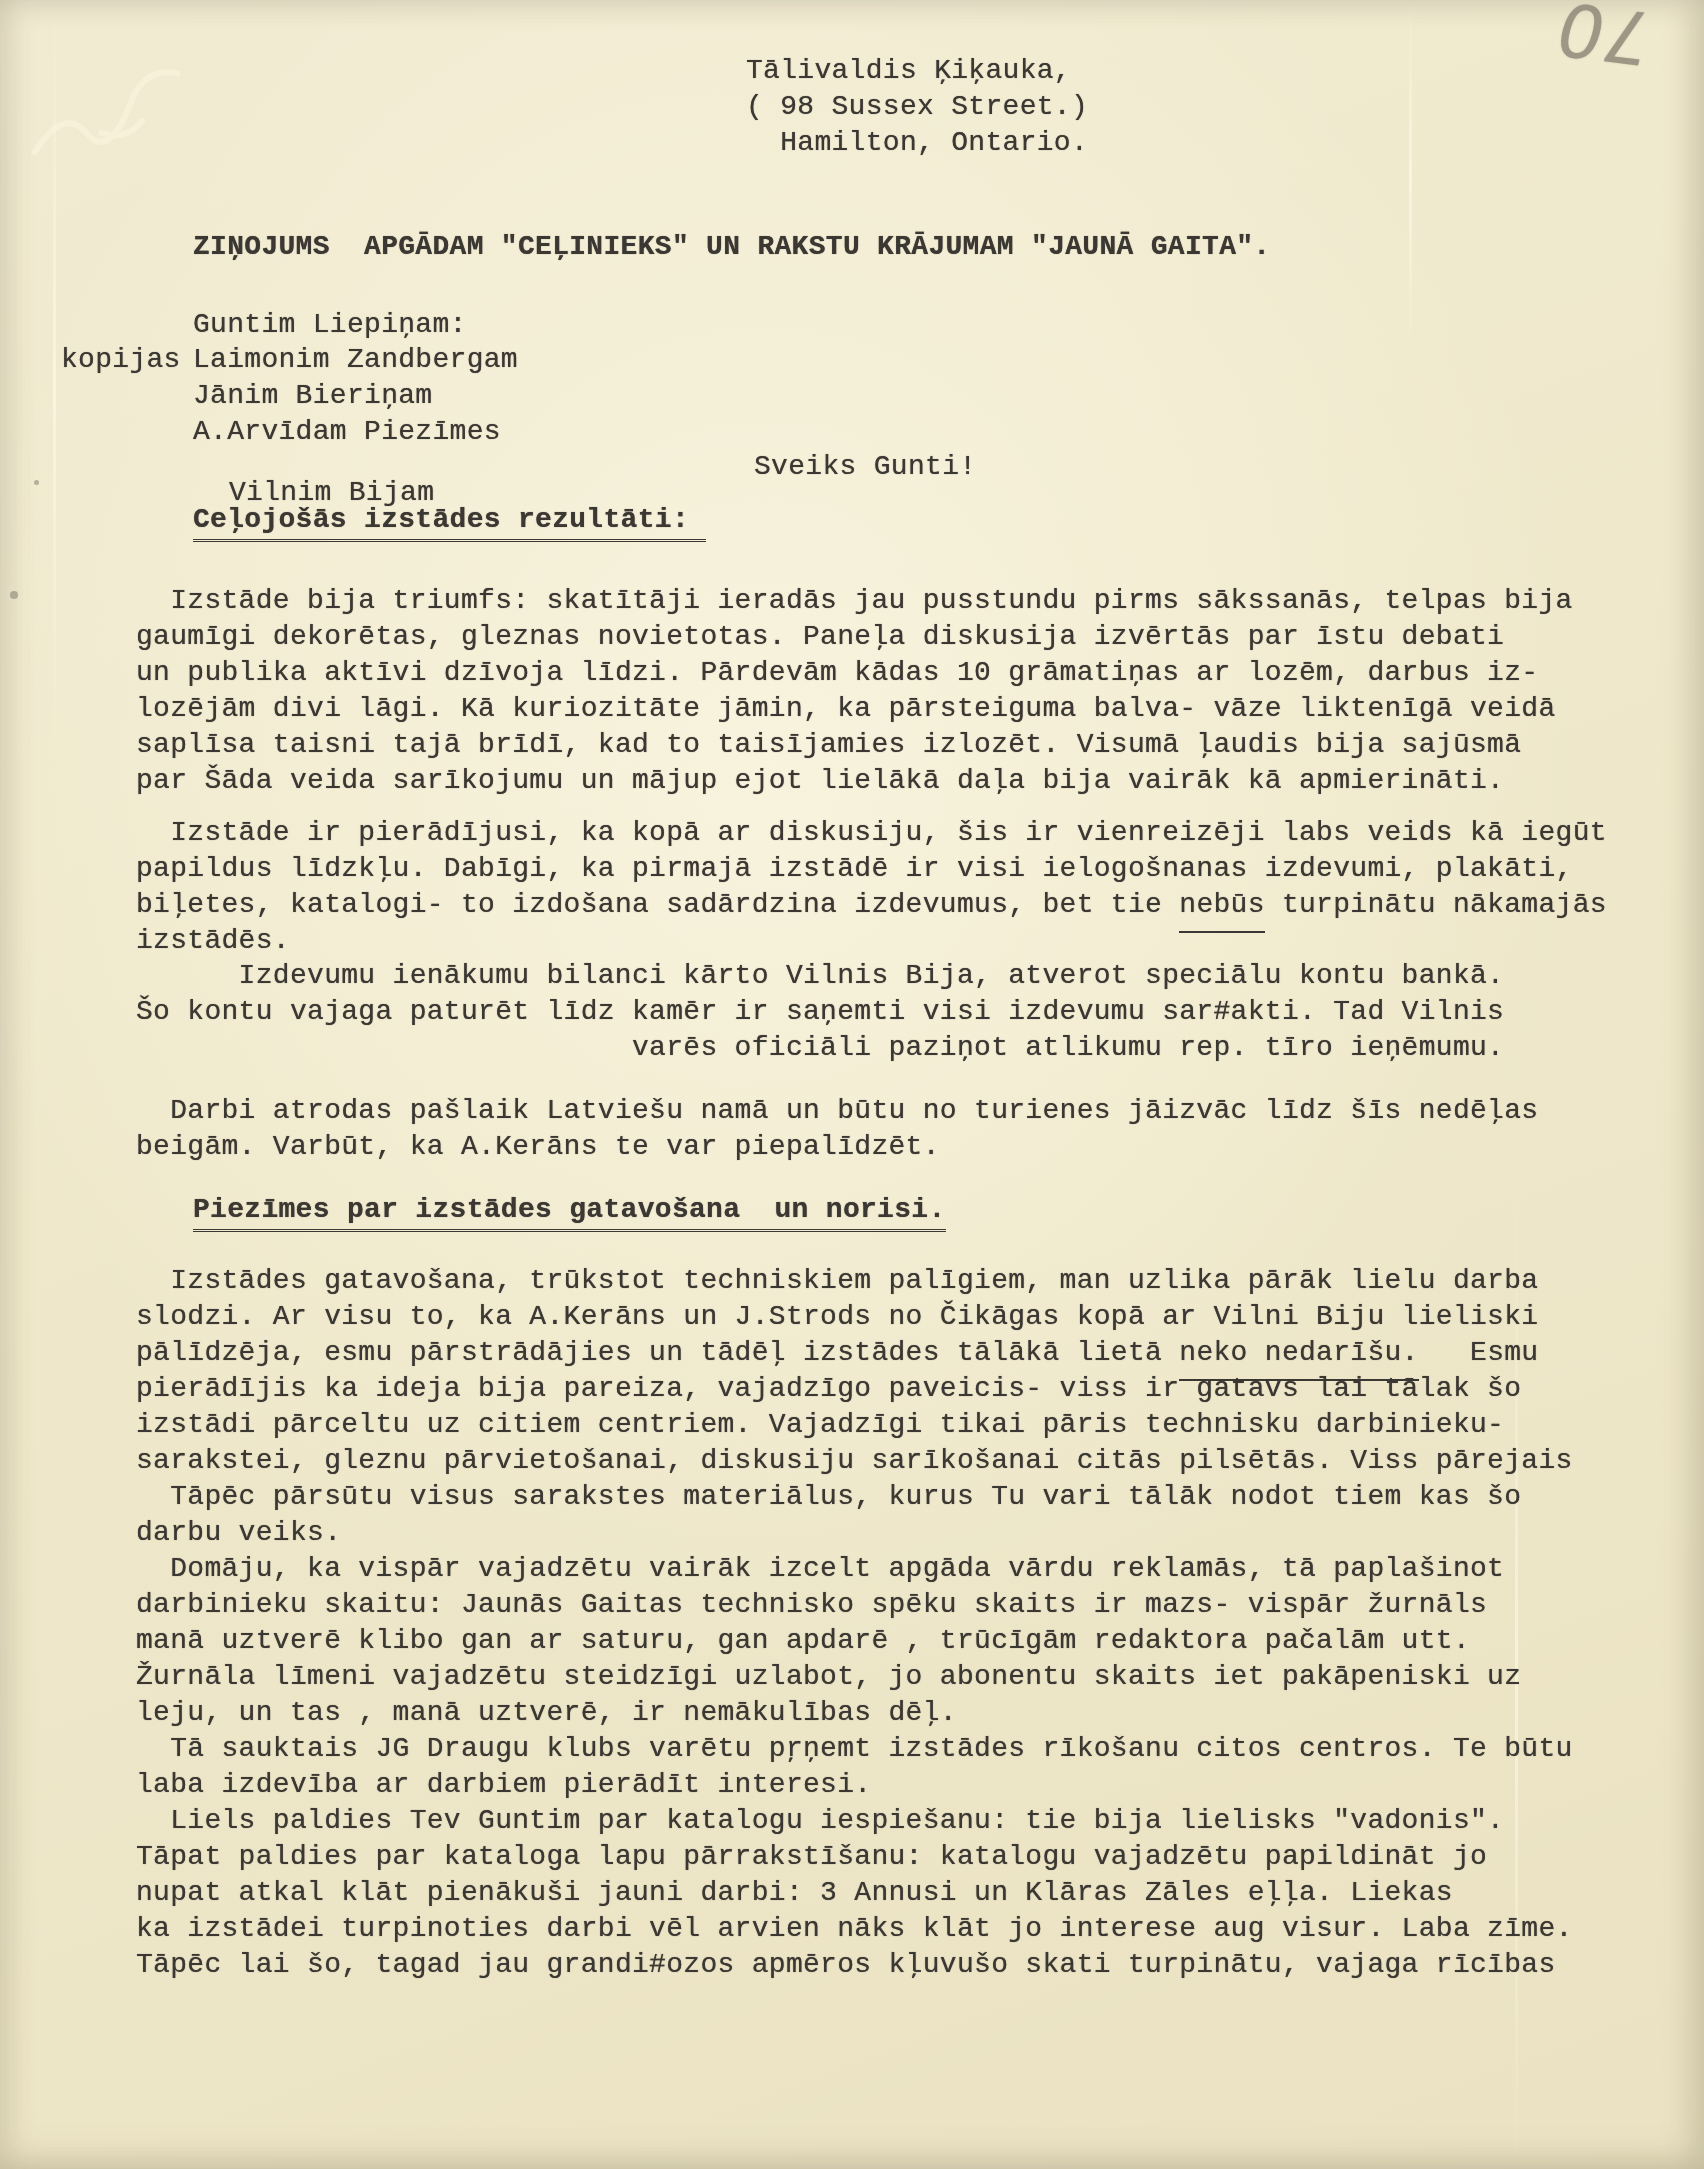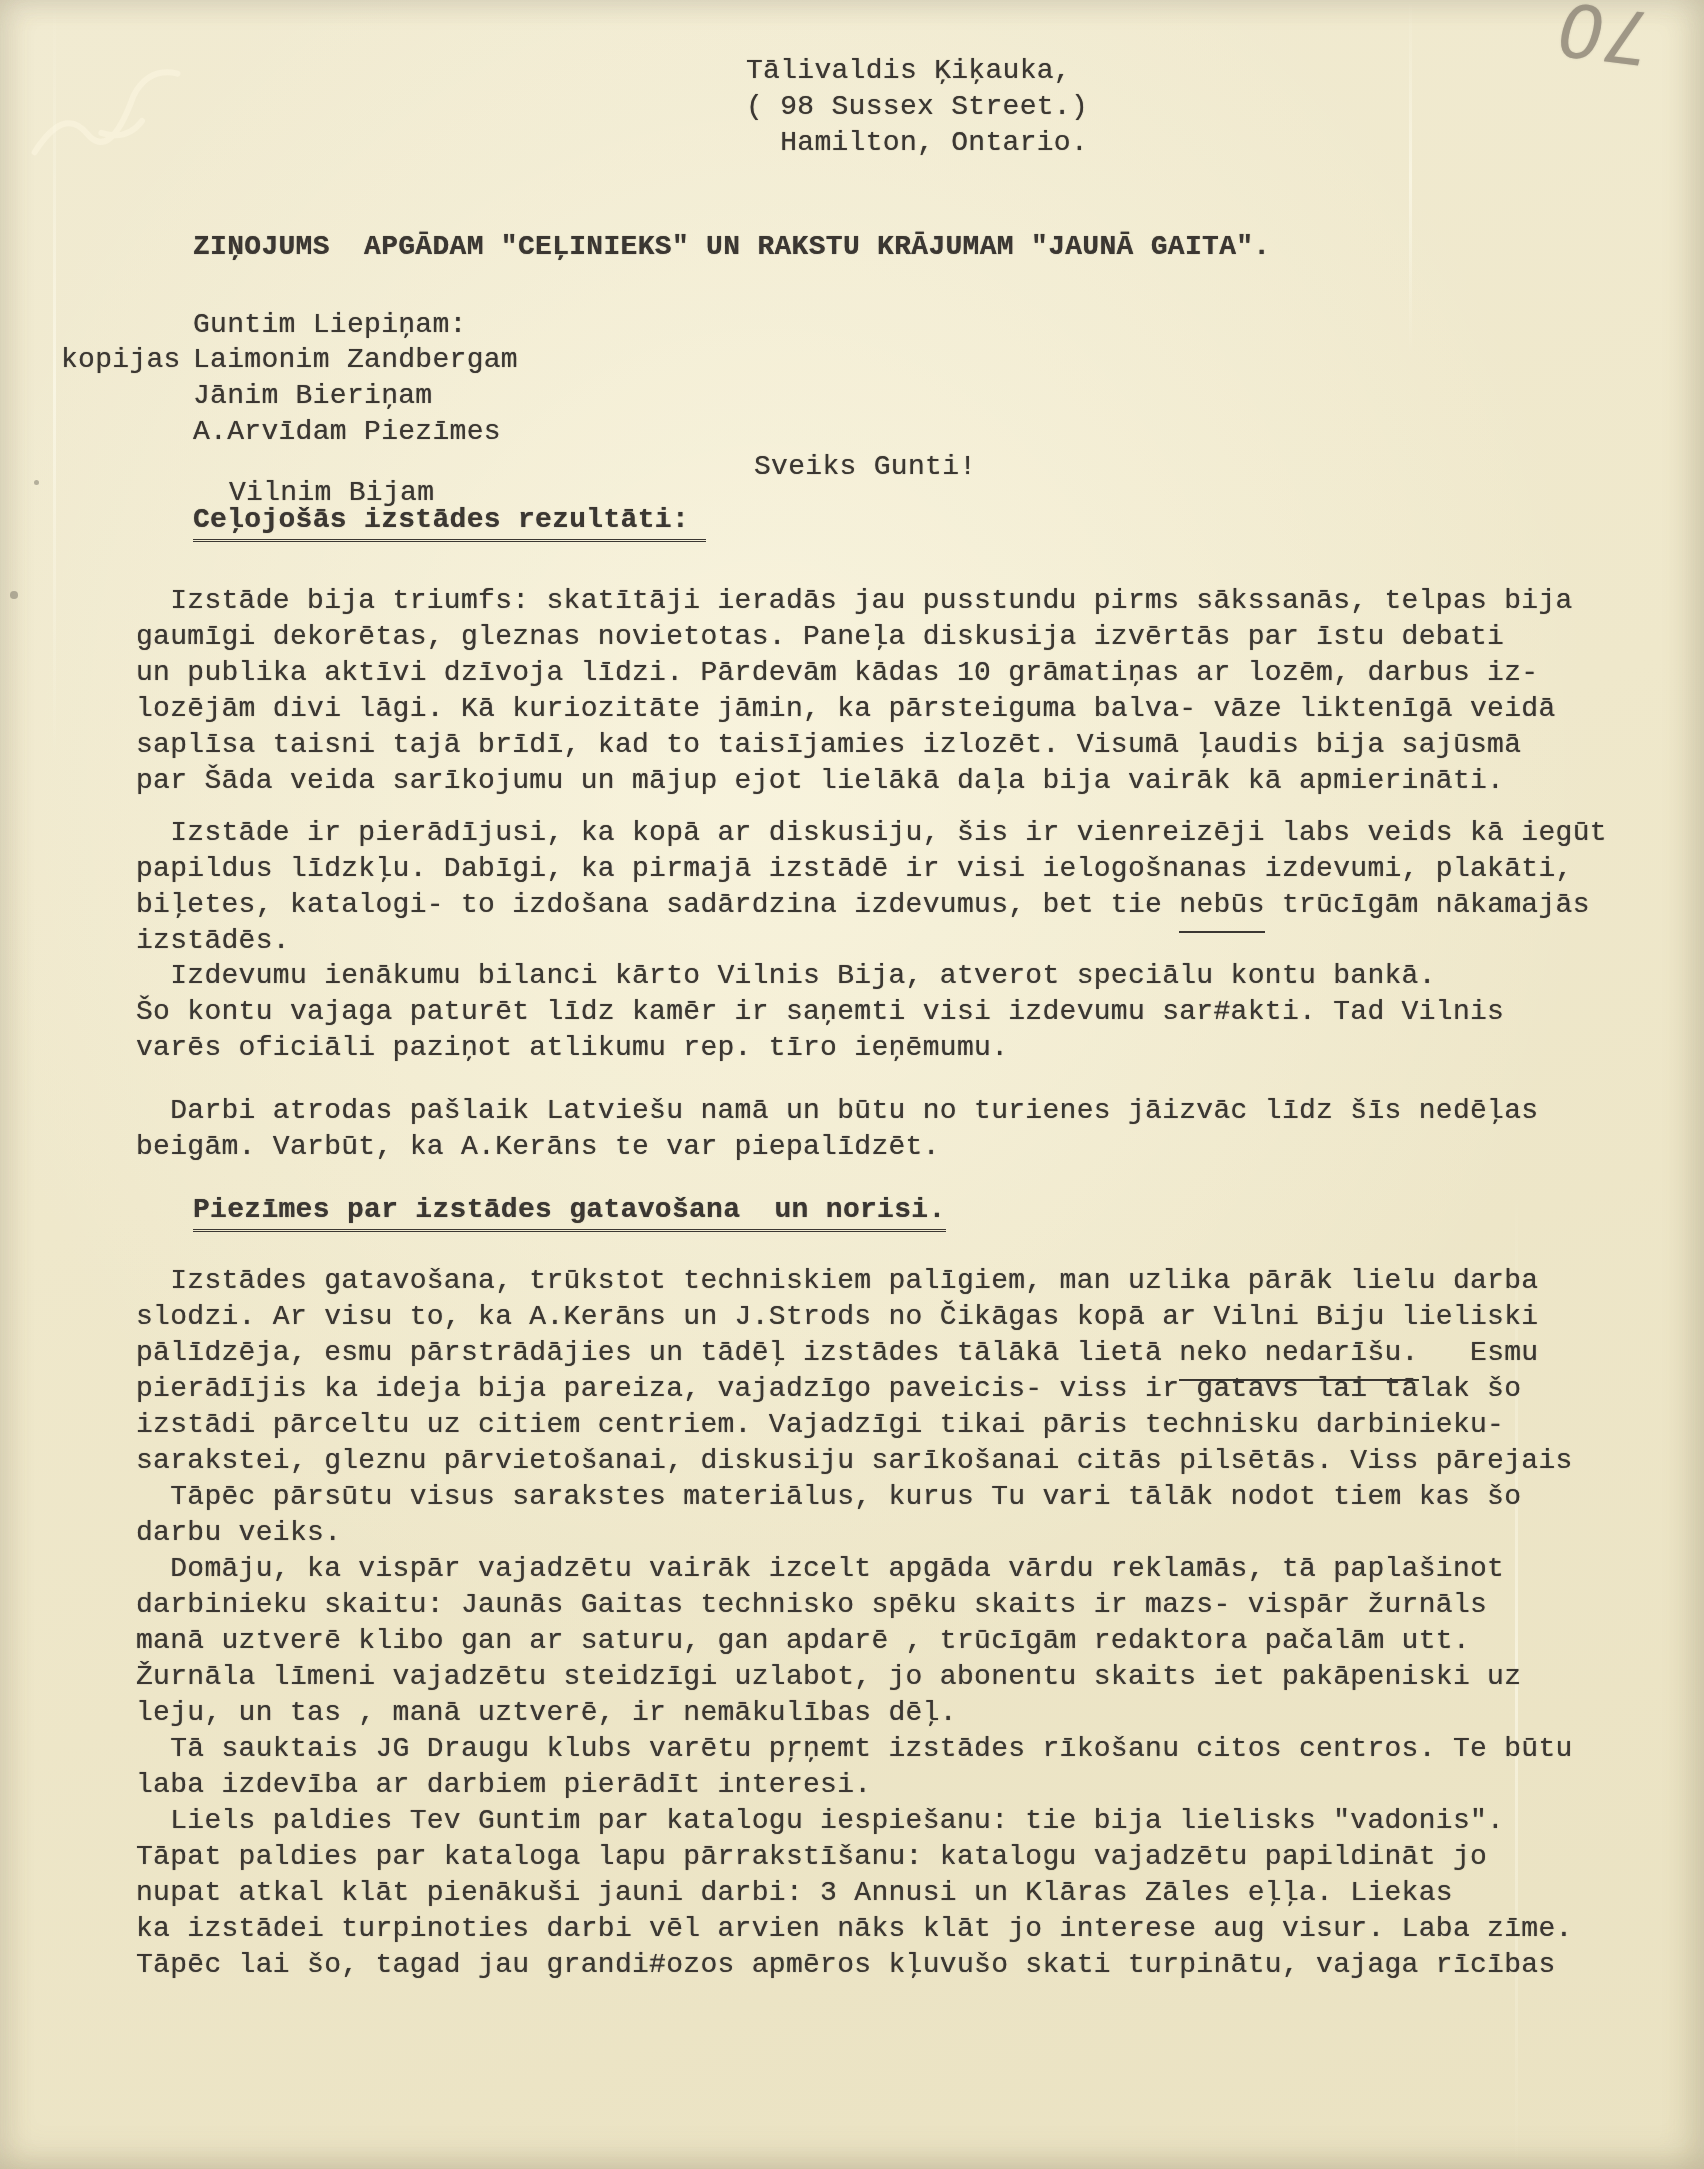--- a/index.html
+++ b/index.html
@@ -76,25 +76,25 @@
     <div class="line">gaumīgi dekorētas, gleznas novietotas. Paneļa diskusija izvērtās par īstu debati</div>
     <div class="line">un publika aktīvi dzīvoja līdzi. Pārdevām kādas 10 grāmatiņas ar lozēm, darbus iz-</div>
     <div class="line">lozējām divi lāgi. Kā kuriozitāte jāmin, ka pārsteiguma balva- vāze liktenīgā veidā</div>
     <div class="line">saplīsa taisni tajā brīdī, kad to taisījamies izlozēt. Visumā ļaudis bija sajūsmā</div>
     <div class="line">par Šāda veida sarīkojumu un mājup ejot lielākā daļa bija vairāk kā apmierināti.</div>
   </div>
 
   <div class="abs" style="left:136px;top:815px;">
     <div class="line">  Izstāde ir pierādījusi, ka kopā ar diskusiju, šis ir vienreizēji labs veids kā iegūt</div>
     <div class="line">papildus līdzkļu. Dabīgi, ka pirmajā izstādē ir visi ielogošnanas izdevumi, plakāti,</div>
-    <div class="line"><span>biļetes, katalogi- to izdošana sadārdzina izdevumus, bet tie </span><span class="u-seg">nebūs</span><span> trūcīgām nākamajās</span></div>
+    <div class="line"><span>biļetes, katalogi- to izdošana sadārdzina izdevumus, bet tie </span><span class="u-seg">nebūs</span><span> turpinātu nākamajās</span></div>
     <div class="line">izstādēs.</div>
   </div>
 
-  <div class="abs" style="left:136px;top:958px;">
+  <div class="abs" style="left:136px;top:958px;text-align:right;">
     <div class="line">  Izdevumu ienākumu bilanci kārto Vilnis Bija, atverot speciālu kontu bankā.</div>
     <div class="line">Šo kontu vajaga paturēt līdz kamēr ir saņemti visi izdevumu sar#akti. Tad Vilnis</div>
     <div class="line">varēs oficiāli paziņot atlikumu rep. tīro ieņēmumu.</div>
   </div>
 
   <div class="abs" style="left:136px;top:1093px;">
     <div class="line">  Darbi atrodas pašlaik Latviešu namā un būtu no turienes jāizvāc līdz šīs nedēļas</div>
     <div class="line">beigām. Varbūt, ka A.Kerāns te var piepalīdzēt.</div>
   </div>
 

